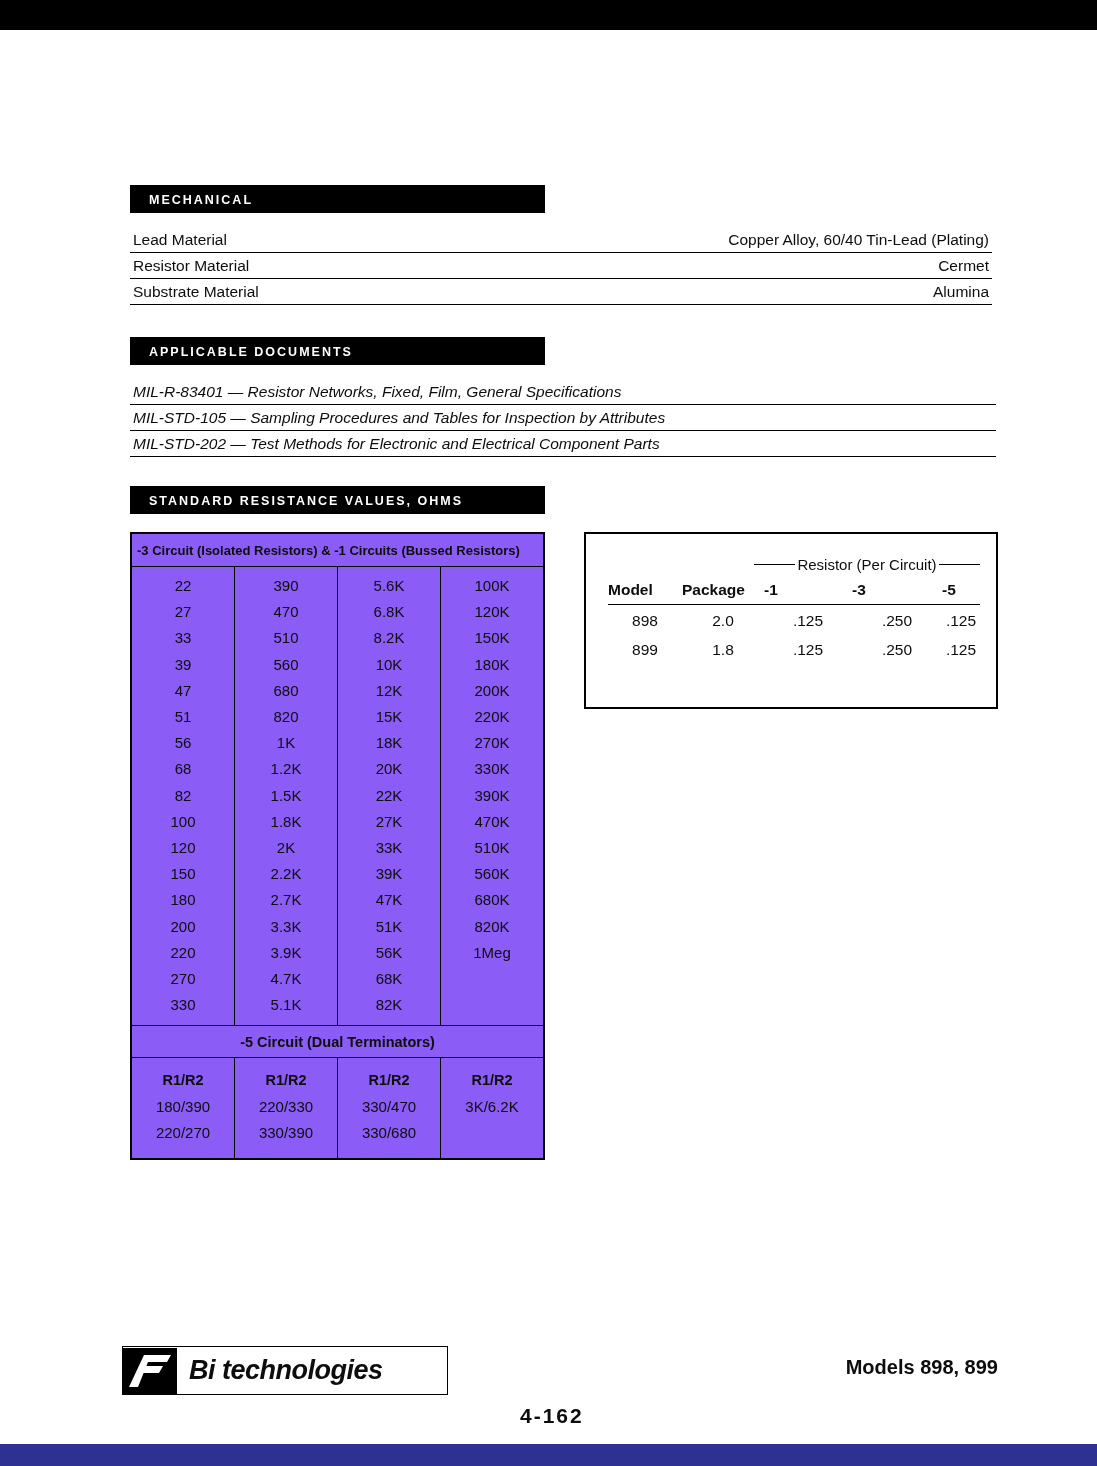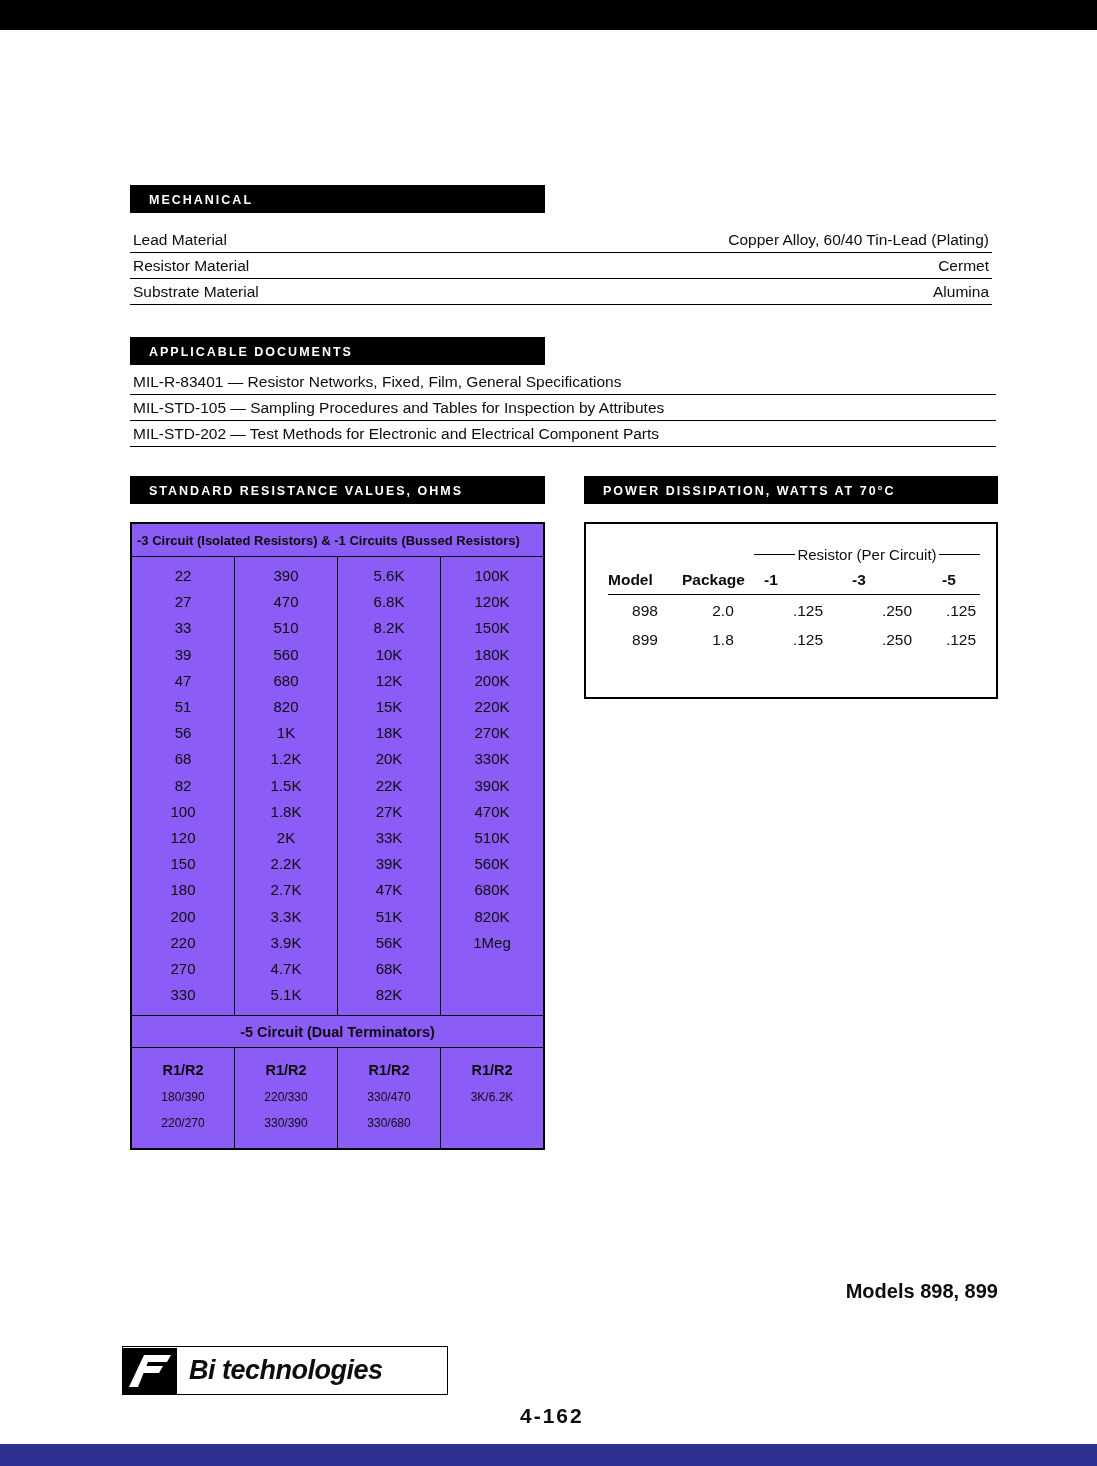--- a/index.html
+++ b/index.html
@@ -22,21 +22,21 @@
   }
   .bar.right { width: 414px; margin-left: 39px; }
 
   .spec-rows { margin-top: 14px; width: 862px; }
   .spec-row {
     display: flex; justify-content: space-between; align-items: flex-end;
     border-bottom: 1.5px solid #000; padding: 4px 3px 3px 3px;
     font-size: 15.5px; height: 26px;
   }
 
-  .docs { margin-top: 4px; width: 866px; }
+  .docs { margin-top: 14px; width: 866px; font-style: italic; }
   .docs .doc-line {
     border-bottom: 1.5px solid #000; padding: 4px 3px 3px 3px;
     font-size: 15.5px; height: 26px; margin-top: 0;
   }
   .applicable-bar { margin-top: 32px; }
 
   .dual-bars { display: flex; margin-top: 29px; }
 
   .tables { display: flex; align-items: flex-start; margin-top: 18px; }
 
@@ -51,21 +51,21 @@
   .res-cell { text-align: center; font-size: 15px; line-height: 26.2px; }
 
   .res-dualheader {
     border-top: 1.6px solid #000; border-bottom: 1.6px solid #000;
     font-weight: bold; text-align: center; font-size: 14.5px;
     padding: 8px 0 7px 0;
   }
   .dual-grid { display: flex; align-items: stretch; }
   .dual-col { flex: 1; padding: 8px 0 12px 0; }
   .dual-head { text-align: center; font-weight: bold; font-size: 14.5px; line-height: 28px; }
-  .dual-cell { text-align: center; font-size: 12px; line-height: 26px; }
+  .dual-cell { text-align: center; font-size: 15px; line-height: 26px; }
 
   .power-box {
     width: 414px; border: 2px solid #000; margin-left: 39px;
     padding: 22px 16px 44px 22px; min-height: 175px;
   }
   .pwr-group { display: flex; align-items: center; margin-left: 146px; font-size: 15px; }
   .pwr-group .gline { flex: 1; height: 1.5px; background: #000; min-width: 18px; }
   .pwr-group .gtxt { padding: 0 2px; white-space: nowrap; }
   .pwr-headrow {
     display: grid; grid-template-columns: 74px 82px 88px 90px 38px;
@@ -85,21 +85,21 @@
   .logo-mark svg { display: block; width: 54px; height: 46px; }
   .logo-text {
     font-weight: bold; font-style: italic; font-size: 27px;
     letter-spacing: -0.5px; margin-left: 12px; white-space: nowrap;
   }
   .page-num {
     position: absolute; left: 520px; top: 1359px;
     font-weight: bold; font-size: 21px; letter-spacing: 2px; margin-top: 45px;
   }
   .models-label {
-    position: absolute; right: 99px; top: 1280px;
+    position: absolute; right: 99px; top: 1356px;
     font-weight: bold; font-size: 20px;
   }
 </style>
 </head>
 <body>
 
 <div class="top-bar"></div>
 
 <div class="content">
 
@@ -123,21 +123,20 @@
   <div class="bar applicable-bar">APPLICABLE DOCUMENTS</div>
 
   <div class="docs" id="doc-lines">
       <div class="doc-line">MIL-R-83401 — Resistor Networks, Fixed, Film, General Specifications</div>
       <div class="doc-line">MIL-STD-105 — Sampling Procedures and Tables for Inspection by Attributes</div>
       <div class="doc-line">MIL-STD-202 — Test Methods for Electronic and Electrical Component Parts</div>
     </div>
 
   <div class="dual-bars">
     <div class="bar">STANDARD RESISTANCE VALUES, OHMS</div>
-    <div class="bar right">POWER DISSIPATION, WATTS AT 70°C</div>
   </div>
 
   <div class="tables">
 
     <div class="res-table">
       <div class="res-header">-3 Circuit (Isolated Resistors) &amp; -1 Circuits (Bussed Resistors)</div>
       <div class="res-grid" id="res-grid">
           <div class="res-col vline">
             <div class="res-cell">22</div>
             <div class="res-cell">27</div>

